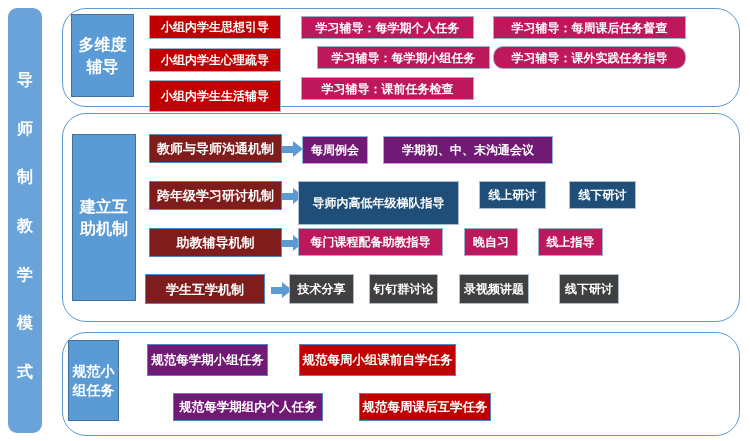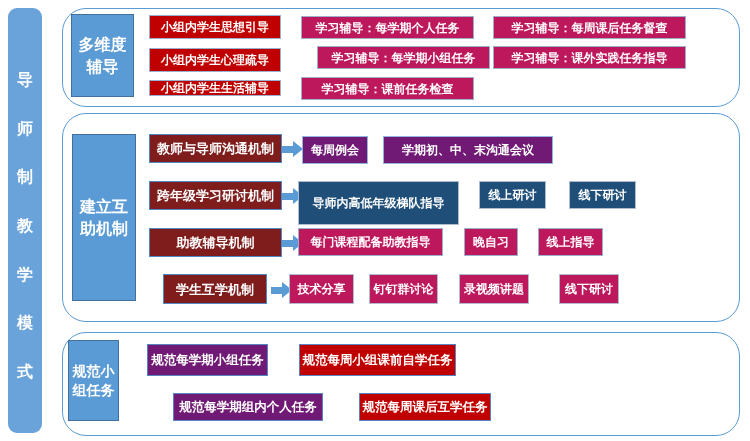--- a/index.html
+++ b/index.html
@@ -18,21 +18,21 @@
 
   .box{position:absolute;box-sizing:border-box;display:flex;align-items:center;
        justify-content:center;color:#fff;font-weight:700;white-space:nowrap;
        font-size:12px;line-height:1;}
   .label{background:#5B9BD5;border:1px solid #41719C;white-space:pre-line;
          text-align:center;font-size:16px;line-height:1.35;}
   .red{background:#C00000;border:1.5px solid #9BB0CF;}
   .orange{background:#be185d;border:1.5px solid #9BB0CF;text-align:center;}
   .green{background:#701a75;border:1.5px solid #8FB6DF;}
   .navy{background:#1F4E79;border:1.5px solid #AEBDD0;}
-  .gray{background:#be185d;border:1.5px solid #AEBDD0;}
+  .gray{background:#404040;border:1.5px solid #AEBDD0;}
   .mech{background:#7f1d1d;border:1px solid #4E8AC8;font-size:13px;}
   .c3 .box{font-size:12.5px;}
   .c3 .green,.c3 .red{border:1.6px solid #5585C5;}
   .c3 .label{font-size:14px;}
 
   .arrow{position:absolute;display:flex;align-items:center;height:16px;}
   .arrow .shaft{width:11px;height:7px;background:#5B9BD5;}
   .arrow .head{width:0;height:0;border-top:8px solid transparent;
                border-bottom:8px solid transparent;border-left:10px solid #5B9BD5;}
 </style>
@@ -50,27 +50,27 @@
     <span>模</span>
     <span>式</span>
   </div>
 
   <div class="container c1">
     <div class="box label" style="left:8px;top:5px;width:63px;height:83px;">多维度
 辅导</div>
 
     <div class="box red" style="left:86px;top:39px;width:132px;height:24px;">小组内学生心理疏导</div>
     <div class="box red" style="left:86px;top:6px;width:132px;height:24px;">小组内学生思想引导</div>
-    <div class="box red" style="left:86px;top:71px;width:132px;height:16px;">小组内学生生活辅导</div>
+    <div class="box red" style="left:86px;top:71px;width:132px;height:32px;">小组内学生生活辅导</div>
 
     <div class="box orange" style="left:238px;top:7px;width:173px;height:23px;">学习辅导：每学期个人任务</div>
     <div class="box orange" style="left:254px;top:37px;width:173px;height:23px;">学习辅导：每学期小组任务</div>
     <div class="box orange" style="left:238px;top:68px;width:173px;height:23px;">学习辅导：课前任务检查</div>
     <div class="box orange" style="left:430px;top:7px;width:193px;height:23px;">学习辅导：每周课后任务督查</div>
-    <div class="box orange" style="left:430px;top:37px;width:193px;height:23px;">学习辅导：课外实践任务指导</div>
+    <div class="box orange" style="left:430px;top:37px;width:193px;height:23px;border-radius:10px;">学习辅导：课外实践任务指导</div>
   </div>
 
   <div class="container c2">
     <div class="box label" style="left:9px;top:20px;width:64px;height:167px;">建立互
 助机制</div>
 
     <div class="box mech" style="left:86px;top:20px;width:133px;height:29px;">教师与导师沟通机制</div>
     <div class="arrow" style="left:219px;top:27px;">
       <span class="shaft"></span>
         <span class="head"></span>
@@ -89,21 +89,21 @@
 
     <div class="box mech" style="left:86px;top:114px;width:133px;height:29px;">助教辅导机制</div>
     <div class="arrow" style="left:219px;top:121px;">
       <span class="shaft"></span>
         <span class="head"></span>
     </div>
     <div class="box orange" style="left:235px;top:114px;width:145px;height:28px;">每门课程配备助教指导</div>
     <div class="box orange" style="left:401px;top:114px;width:54px;height:28px;">晚自习</div>
     <div class="box orange" style="left:475px;top:114px;width:65px;height:28px;">线上指导</div>
 
-    <div class="box mech" style="left:100px;top:160px;width:104px;height:30px;">学生互学机制</div>
+    <div class="box mech" style="left:82px;top:160px;width:120px;height:30px;">学生互学机制</div>
     <div class="arrow" style="left:208px;top:168px;">
       <span class="shaft"></span>
         <span class="head"></span>
     </div>
     <div class="box gray" style="left:226px;top:160px;width:65px;height:30px;">技术分享</div>
     <div class="box gray" style="left:306px;top:160px;width:69px;height:30px;">钉钉群讨论</div>
     <div class="box gray" style="left:396px;top:160px;width:70px;height:30px;">录视频讲题</div>
     <div class="box gray" style="left:496px;top:160px;width:60px;height:30px;">线下研讨</div>
   </div>
 

